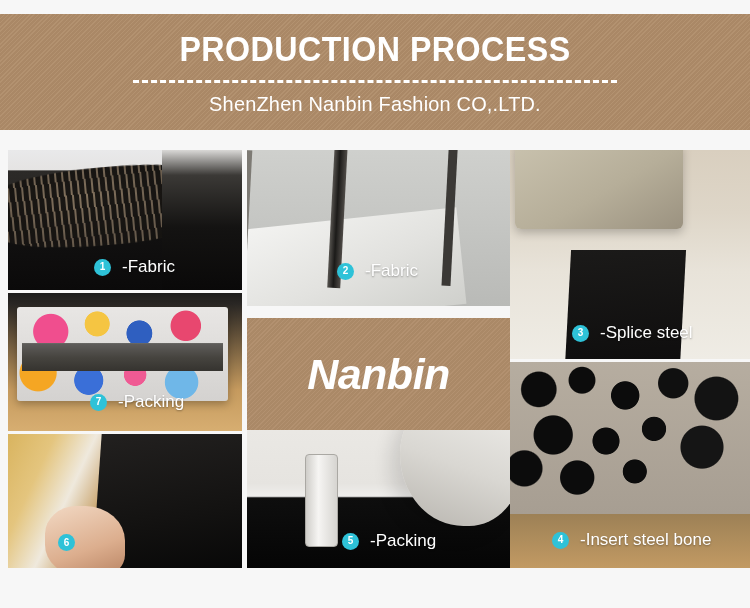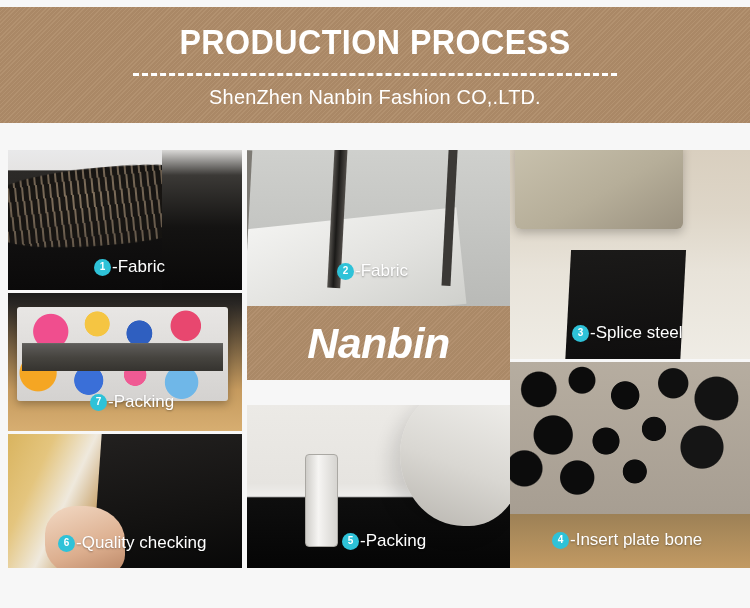--- a/index.html
+++ b/index.html
@@ -16,21 +16,21 @@
   .page {
     position: relative;
     width: 750px;
     height: 608px;
     background: #f7f7f7;
   }
 
   
   .banner {
     position: absolute;
-    left: 0; top: 7px;
+    left: 0; top: 14px;
     width: 750px;
     height: 116px;
     background-color: #b08d6a;
     background-image:
       repeating-linear-gradient(135deg,
         rgba(255,255,255,0.045) 0px,
         rgba(255,255,255,0.045) 1px,
         rgba(0,0,0,0.035) 1px,
         rgba(0,0,0,0.035) 3px);
     overflow: hidden;
@@ -109,28 +109,28 @@
     font-weight: bold;
     line-height: 1;
     flex: none;
   }
   .cap {
     color: #ffffff;
     font-size: 17px;
     font-weight: normal;
     line-height: 18px;
     text-shadow: 0 1px 2px rgba(0,0,0,0.35);
-    padding-left: 1px;
+    padding-left: 11px;
   }
 
   
   .brand {
     position: absolute;
-    left: 247px; top: 306px;
-    width: 263px; height: 74px;
+    left: 247px; top: 318px;
+    width: 263px; height: 112px;
     background-color: #b08d6a;
     background-image:
       repeating-linear-gradient(135deg,
         rgba(255,255,255,0.04) 0px,
         rgba(255,255,255,0.04) 1px,
         rgba(0,0,0,0.03) 1px,
         rgba(0,0,0,0.03) 3px);
     display: flex;
     align-items: center;
     justify-content: center;
@@ -365,21 +365,20 @@
       <div class="label" style="left:82px; top:100px;">
         <span class="badge">7</span>
         <span class="cap"><span>-</span><span>Packing</span></span>
       </div>
     </div>
 
     <div class="cell" style="left:8px; top:434px; width:234px; height:134px;">
       <div class="photo ph-quality"></div>
       <div class="label" style="left:50px; top:100px;">
         <span class="badge">6</span>
-        <span class="cap"><span>-</span><span>Quality checking</span></span>
       </div>
     </div>
 
     <div class="cell" style="left:247px; top:150px; width:263px; height:156px;">
       <div class="photo ph-cutting"></div>
       <div class="label" style="left:90px; top:112px;">
         <span class="badge">2</span>
         <span class="cap"><span>-</span><span>Fabric</span></span>
       </div>
     </div>
@@ -397,21 +396,21 @@
       <div class="label" style="left:62px; top:174px;">
         <span class="badge">3</span>
         <span class="cap"><span>-</span><span>Splice steel</span></span>
       </div>
     </div>
 
     <div class="cell" style="left:510px; top:362px; width:240px; height:206px;">
       <div class="photo ph-bone"></div>
       <div class="label" style="left:42px; top:169px;">
         <span class="badge">4</span>
-        <span class="cap"><span>-</span><span>Insert plate  bone</span></span>
+        <span class="cap"><span>-</span><span>Insert steel  bone</span></span>
       </div>
     </div>
 
   </div>
 
   <div class="brand">
     <span class="brand-text">Nanbin</span>
   </div>
 
 </div>

